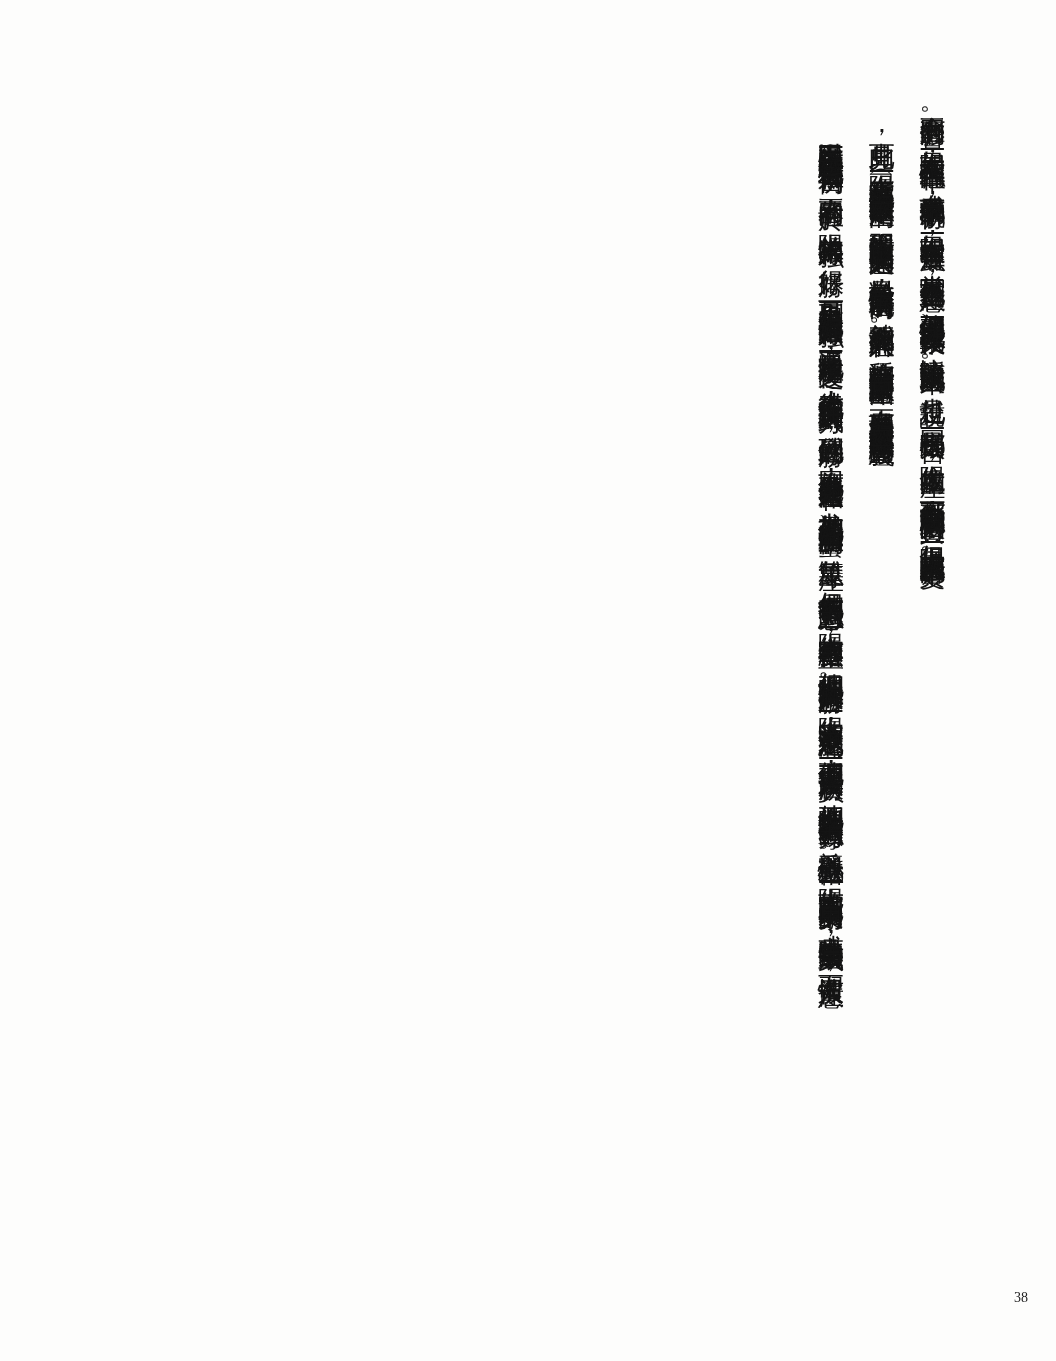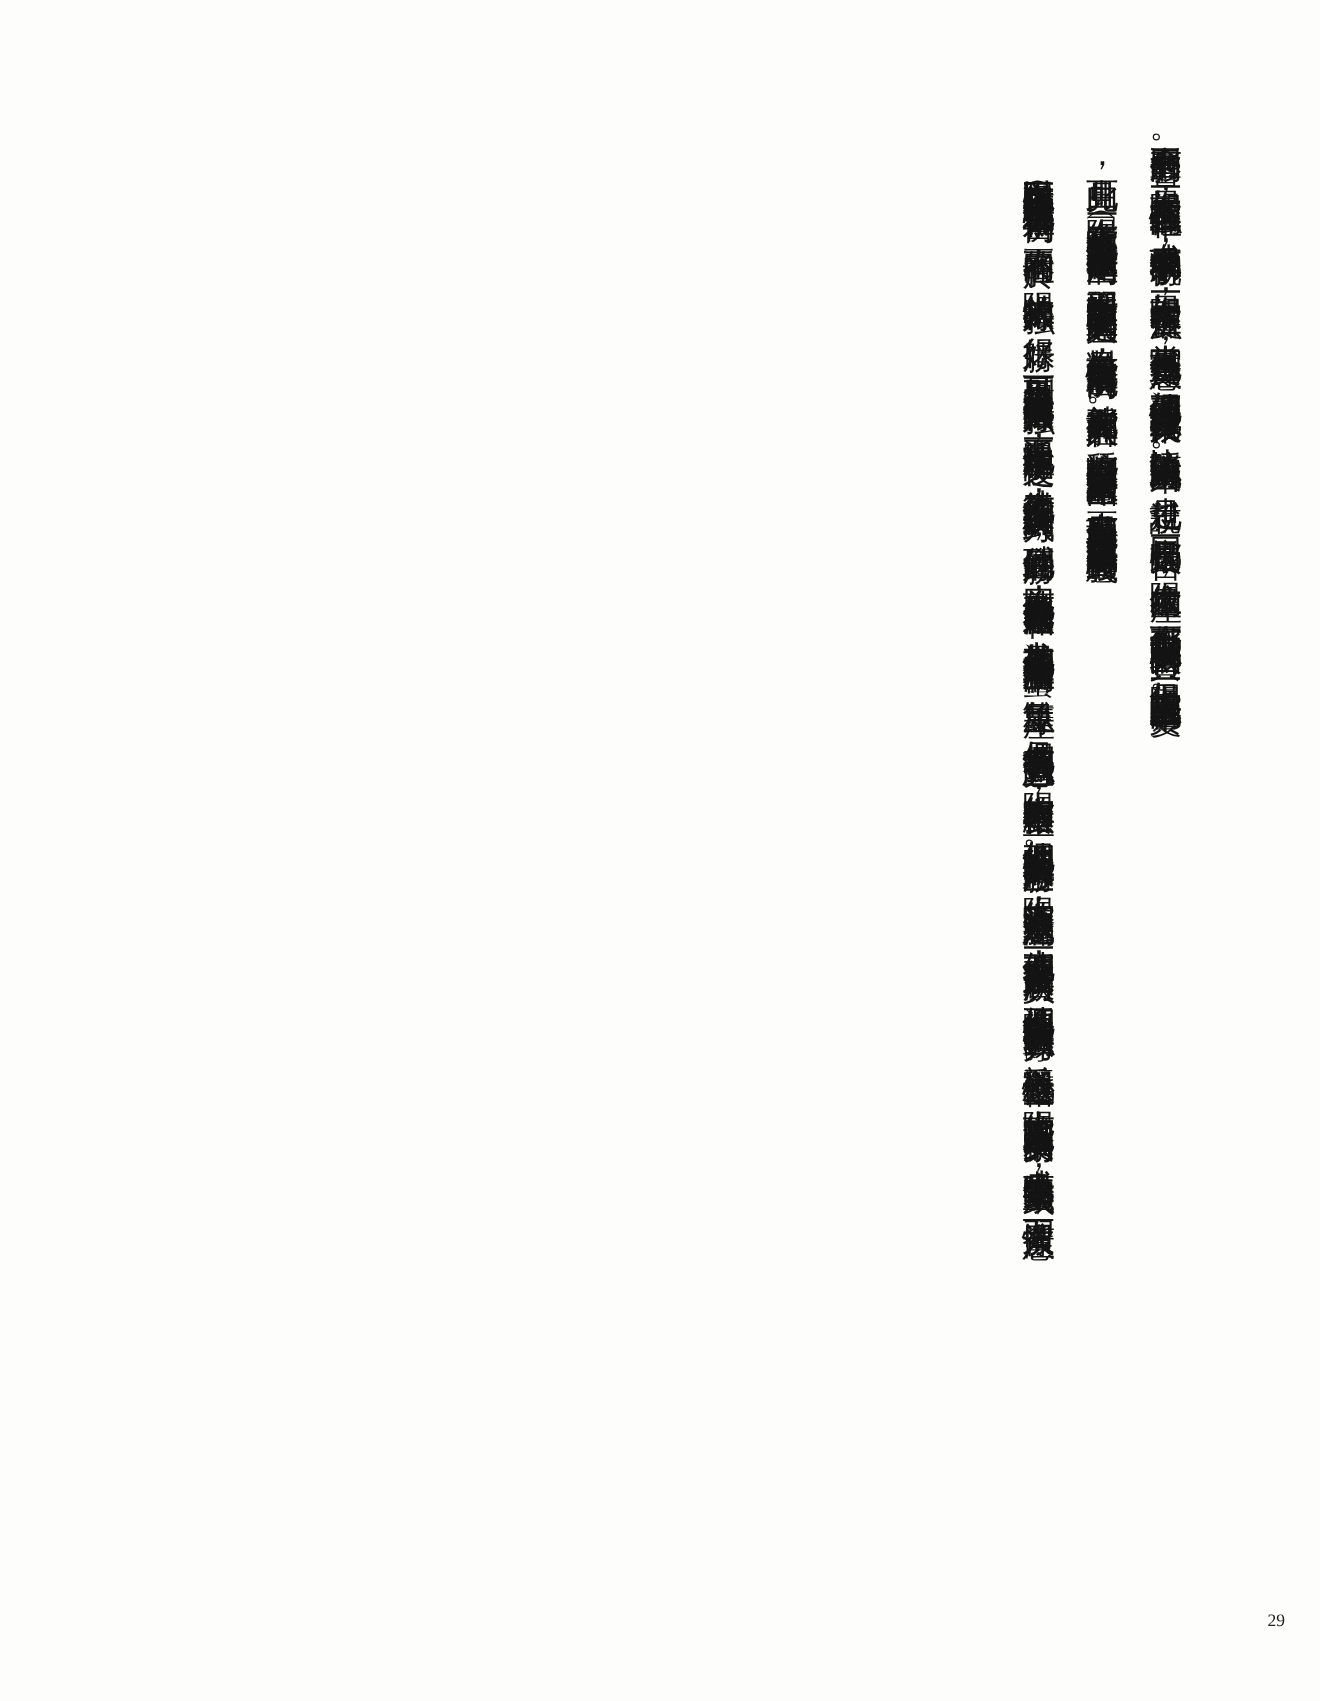--- a/index.html
+++ b/index.html
@@ -46,14 +46,14 @@
 </style>
 </head>
 <body>
 
 <div class="page">
   <div class="text-block">
       <p>會有不同的影響。如果太陽在一宮又在強悍的牡羊，或在愛表現的獅子就不得了了，如果太陽在一宮落在雙魚，當事人當然也會受到注意，但他們的重要性就會以一種比較柔軟、比較隱藏的方式呈現出來。也就是說，同樣都是太陽一宮，太陽位在的星座，都有可能會加強或削弱一宮太陽的特質，但是太陽一宮的人受人矚目的本質不變。</p>
       <p class="indent">由此可見，太陽在第一宮（也被稱為「牡羊宮」）與太陽在牡羊座是不同的。學習時不妨常常互相比較兩者之間的差異，對於星座能量與宮位情境兩者的不同，就能夠有更深入的理解。這種判斷能力不只有助於解讀個人本命星圖，更有助於理解更加複雜的生命歷程行運星圖或人際緣份合盤的意義。</p>
       <p class="indent">以太陽在牡羊座與太陽在一宮（也被稱為「牡羊宮」）為例，兩者的不同在於：太陽牡羊的人很好強、很好勝，可是別人不見得第一眼就看得出來這個人很好強，通常要跟他相處一陣子之後，才會從他工作態度及對待別人的方式，感覺到他的好勝，因為他有可能外表看起來很溫和，尤其如果他們的上昇落在相對溫和的巨蟹、雙魚等星座，但是他們有著很強的意志力；太陽一宮的人會顯得很重要，但他們不如太陽牡羊的人來得好勝。太陽一宮的人通常被人注意就滿足了，他們不會一定得要跟別人一決勝負，他們不像太陽牡羊的人具有很強的領導力、競爭心與戰士性格。太陽一宮的人可能只是因為是家中的長男，或出生時是家中的重要成員，而習慣被人注意，</p>
     </div>
-  <div class="page-number">29</div>
+  <div class="page-number">38</div>
 </div>
 
 </body></html>

